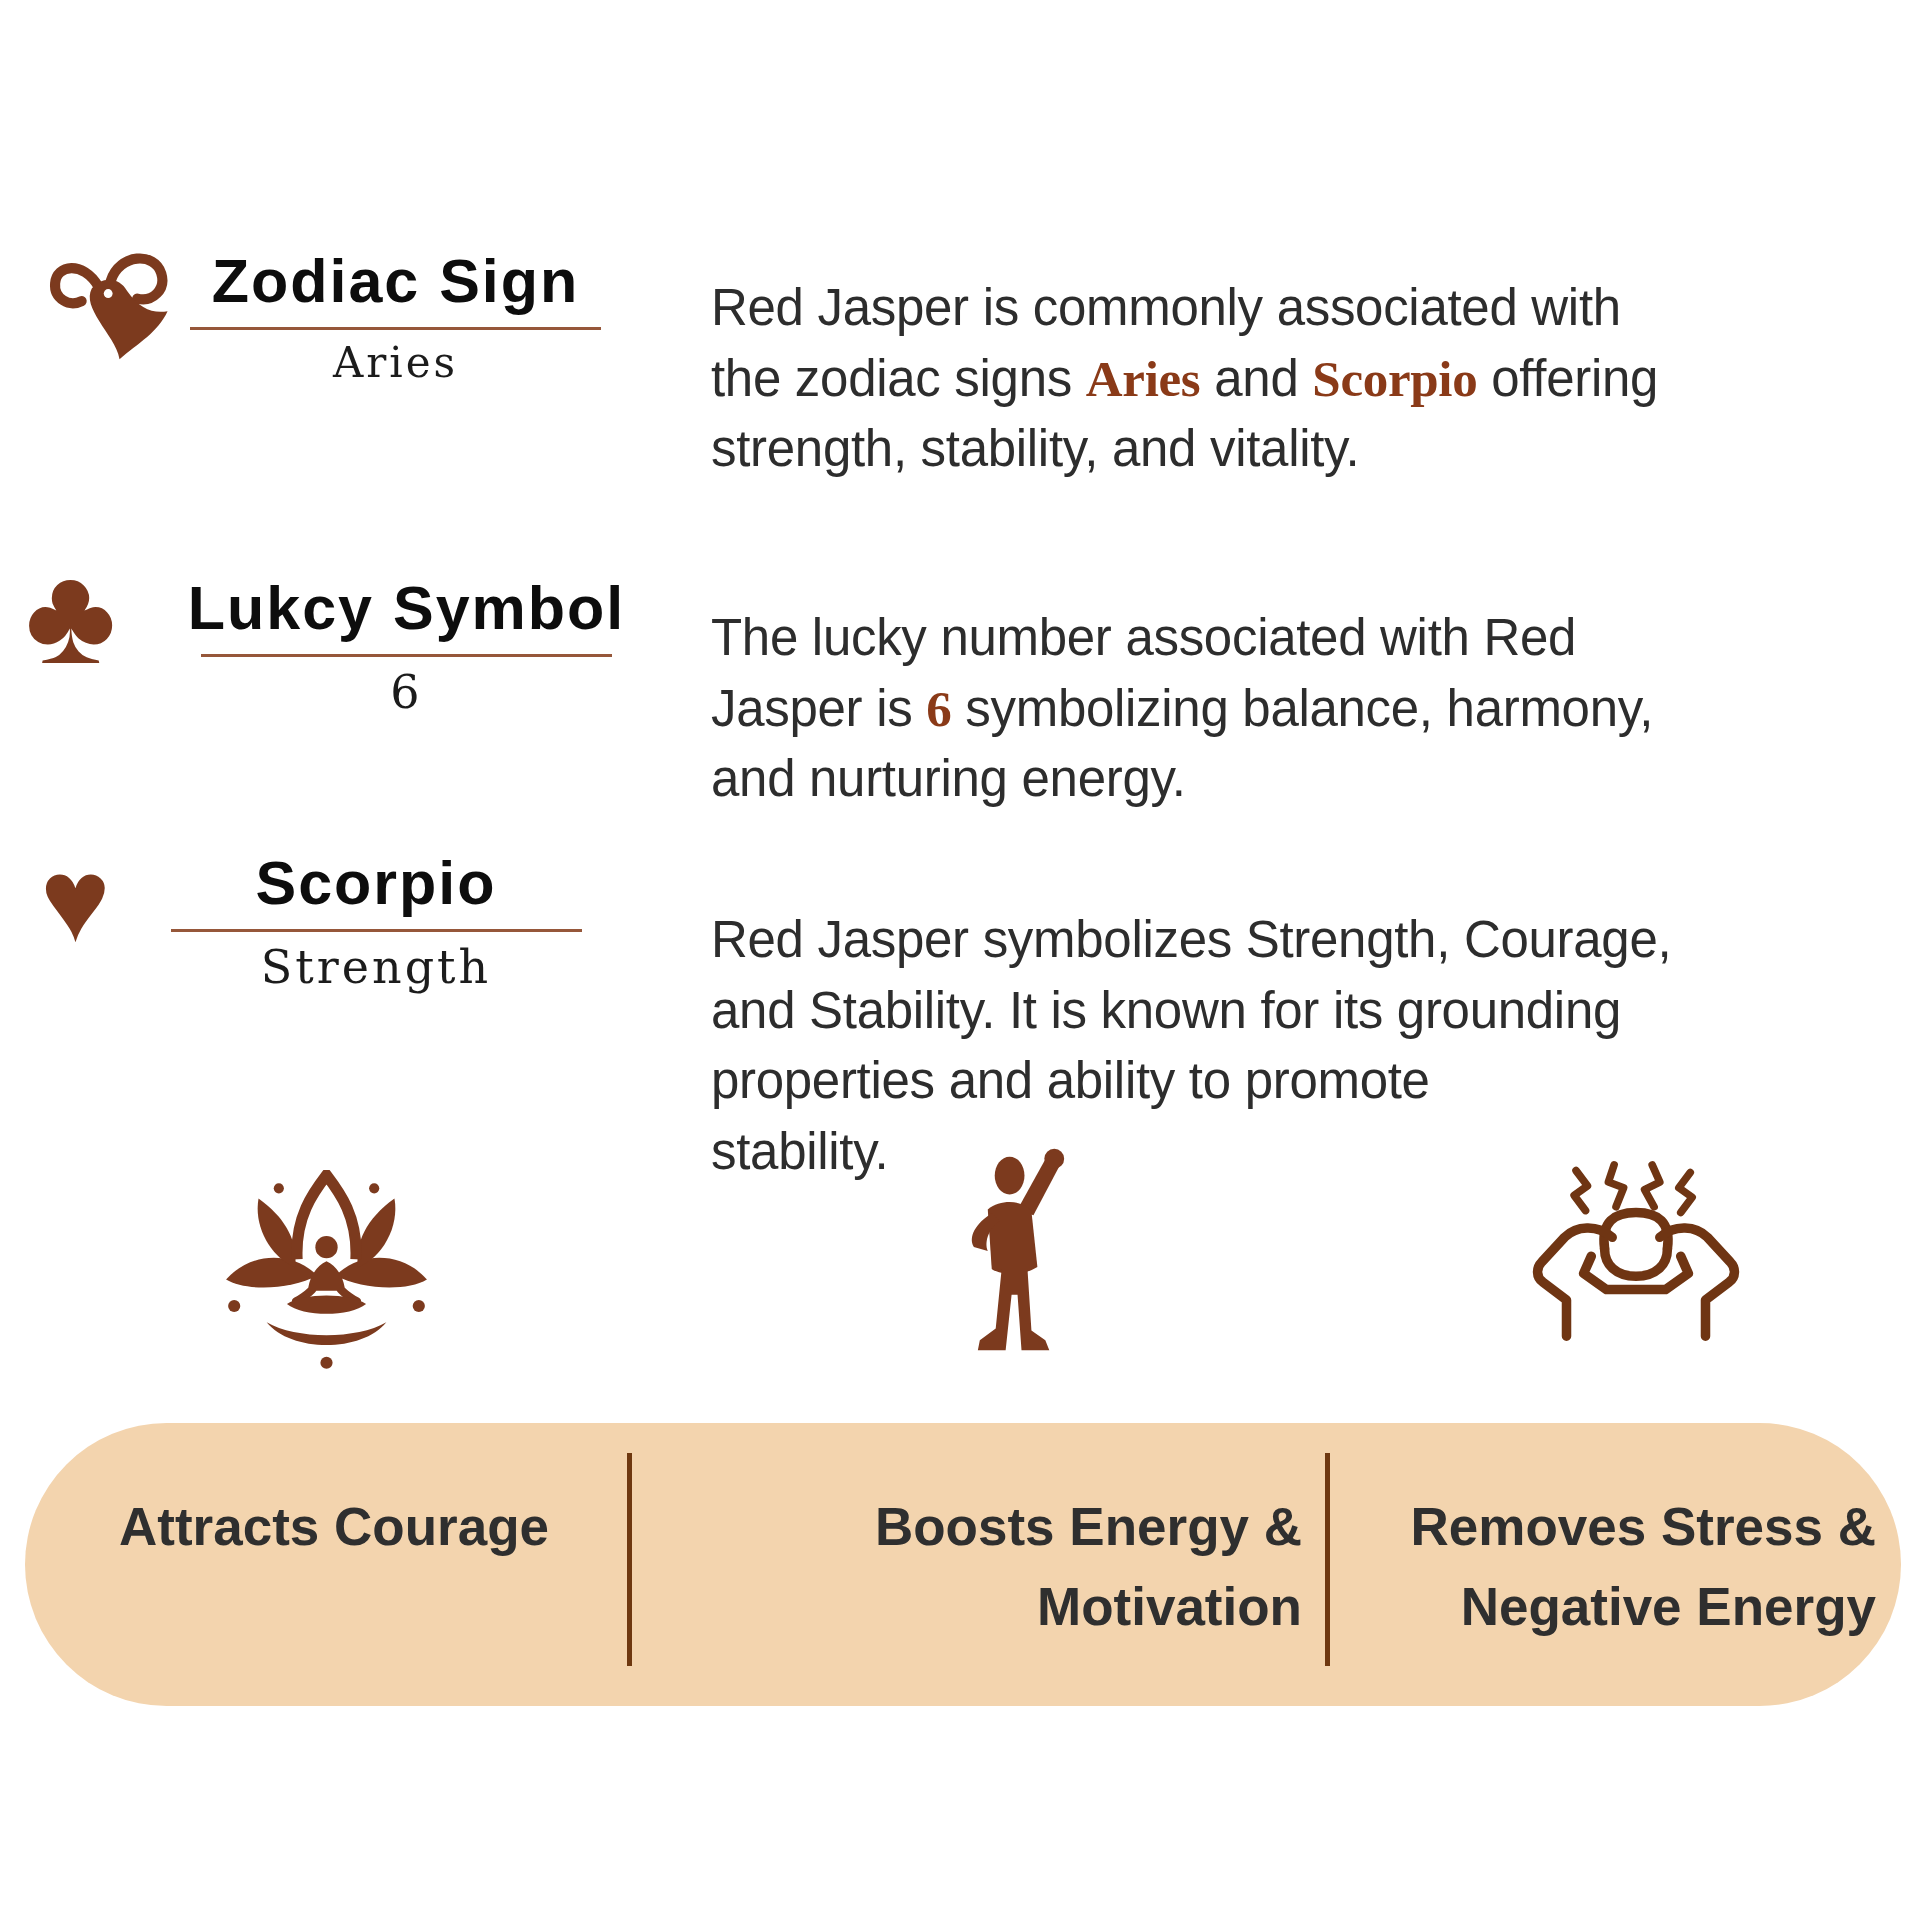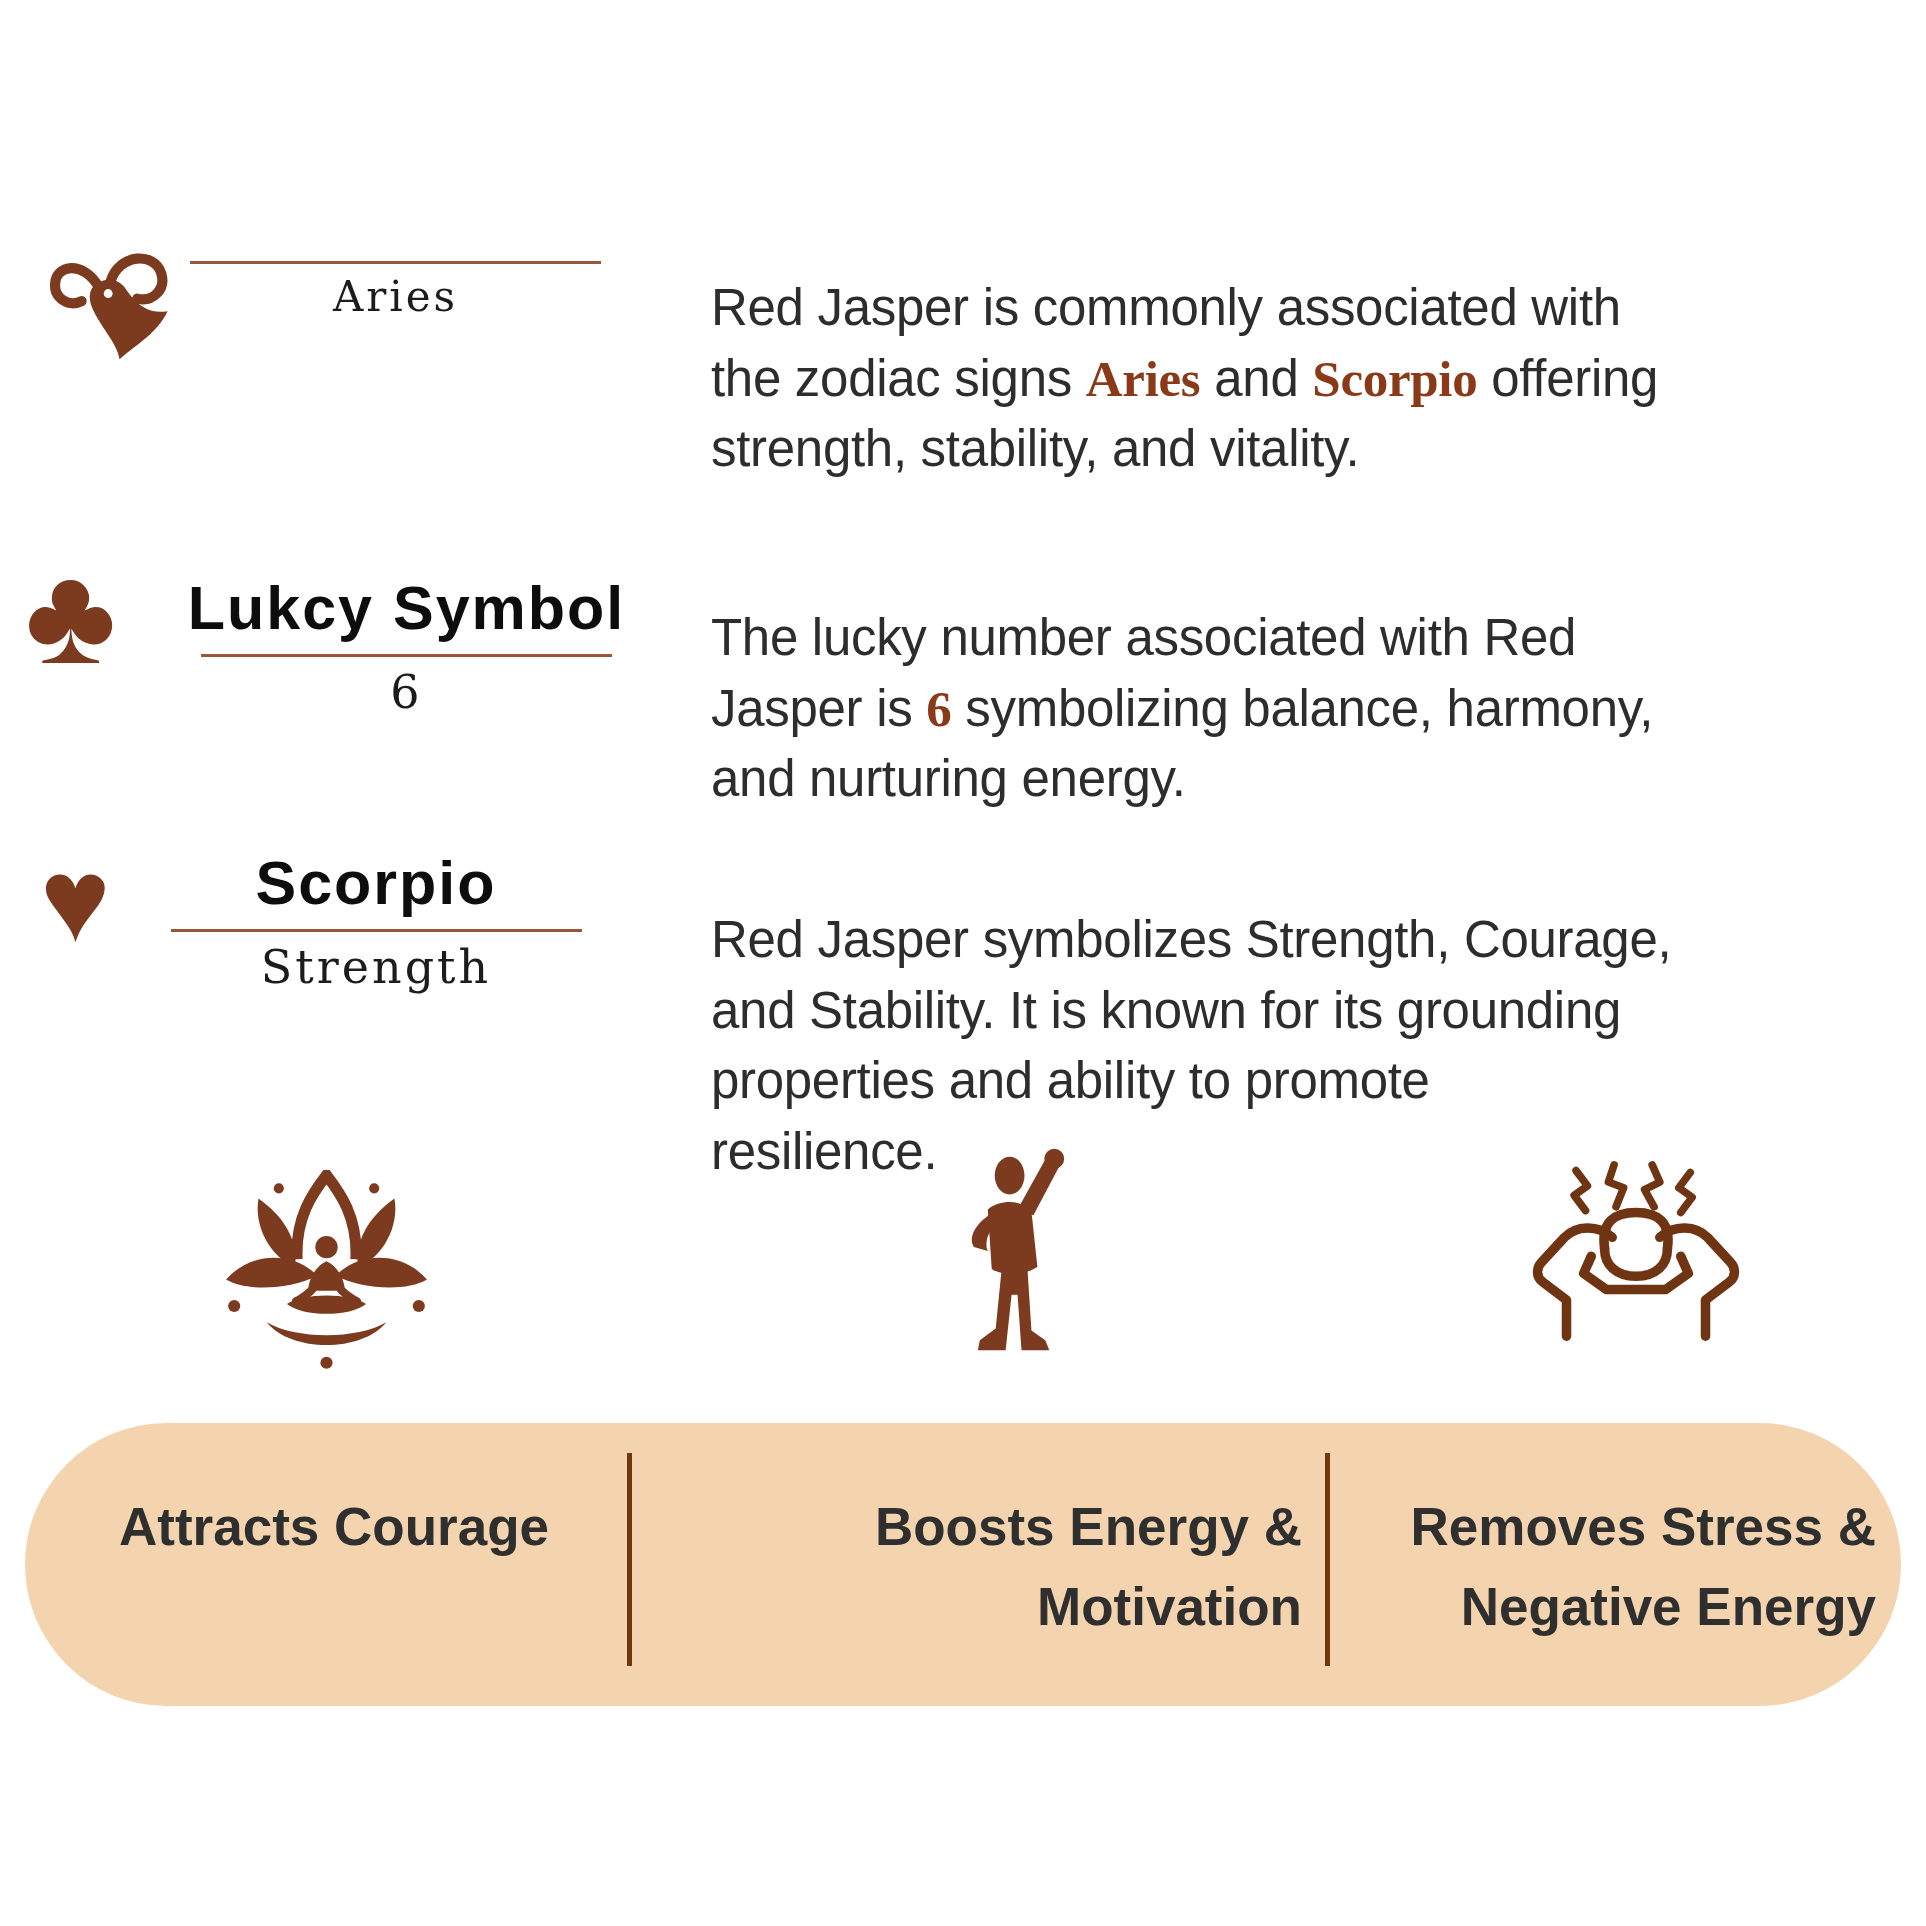--- a/index.html
+++ b/index.html
@@ -36,20 +36,21 @@
 
   <div class="sec-icon" style="left:45px;top:243px;width:139px;height:139px;">
     <svg width="139" height="139" viewBox="0 0 110 110">
       <path d="M42 34 C30 14 9 17 8 32 C7 44 19 51 29 46" fill="none" stroke="#7c3a1e" stroke-width="8" stroke-linecap="round"></path>
       <path d="M52 30 C59 8 87 7 92 24 C96 37 85 47 73 44" fill="none" stroke="#7c3a1e" stroke-width="8" stroke-linecap="round"></path>
       <path d="M37 36 C45 26 59 27 65 38 C75 52 85 56 97 54 C89 71 74 79 59 92 C57 81 49 72 43 62 C37 52 33 44 37 36 Z" fill="#7c3a1e"></path>
       <circle cx="50" cy="40" r="3.5" fill="#ffffff"></circle>
     </svg>
   </div>
   <div class="title-block" style="left:168px;top:249px;width:455px;">
+    <div class="sec-title">Zodiac Sign</div>
     <span class="sec-underline"></span>
     <div class="sec-value" style="font-size:42px;">Aries</div>
   </div>
   <div class="para" style="top:203px;">
     <span>Red Jasper is commonly associated with
 the zodiac signs </span><span class="accent">Aries</span><span> and </span><span class="accent">Scorpio</span><span> offering
 strength, stability, and vitality.</span>
   </div>
 
   <div class="sec-icon glyph-icon" style="left:25px;top:545px;font-size:139px;">♣</div>
@@ -67,21 +68,21 @@
   <div class="sec-icon glyph-icon" style="left:40px;top:840px;font-size:119px;">♥</div>
   <div class="title-block" style="left:163px;top:851px;width:426px;">
     <div class="sec-title">Scorpio</div>
     <span class="sec-underline"></span>
     <div class="sec-value" style="font-size:46px;">Strength</div>
   </div>
   <div class="para" style="top:835px;">
     <span>Red Jasper symbolizes Strength, Courage,
 and Stability. It is known for its grounding
 properties and ability to promote
-resilience.</span>
+stability.</span>
   </div>
 
   <div class="big-icon" style="left:220px;top:1170px;">
     <svg width="213" height="203" viewBox="0 0 210 200" fill="#7c3a1e">
       <path d="M6 108 C30 80 72 80 96 104 C70 118 26 120 6 108 Z"></path>
       <path d="M204 108 C180 80 138 80 114 104 C140 118 184 120 204 108 Z"></path>
       <path d="M38 28 C66 48 77 72 74 96 C50 86 33 56 38 28 Z"></path>
       <path d="M172 28 C144 48 133 72 136 96 C160 86 177 56 172 28 Z"></path>
       <path d="M76 88 C74 46 92 22 105 5 C118 22 136 46 134 88" fill="none" stroke="#7c3a1e" stroke-width="11"></path>
       <circle cx="105" cy="76" r="11"></circle>

